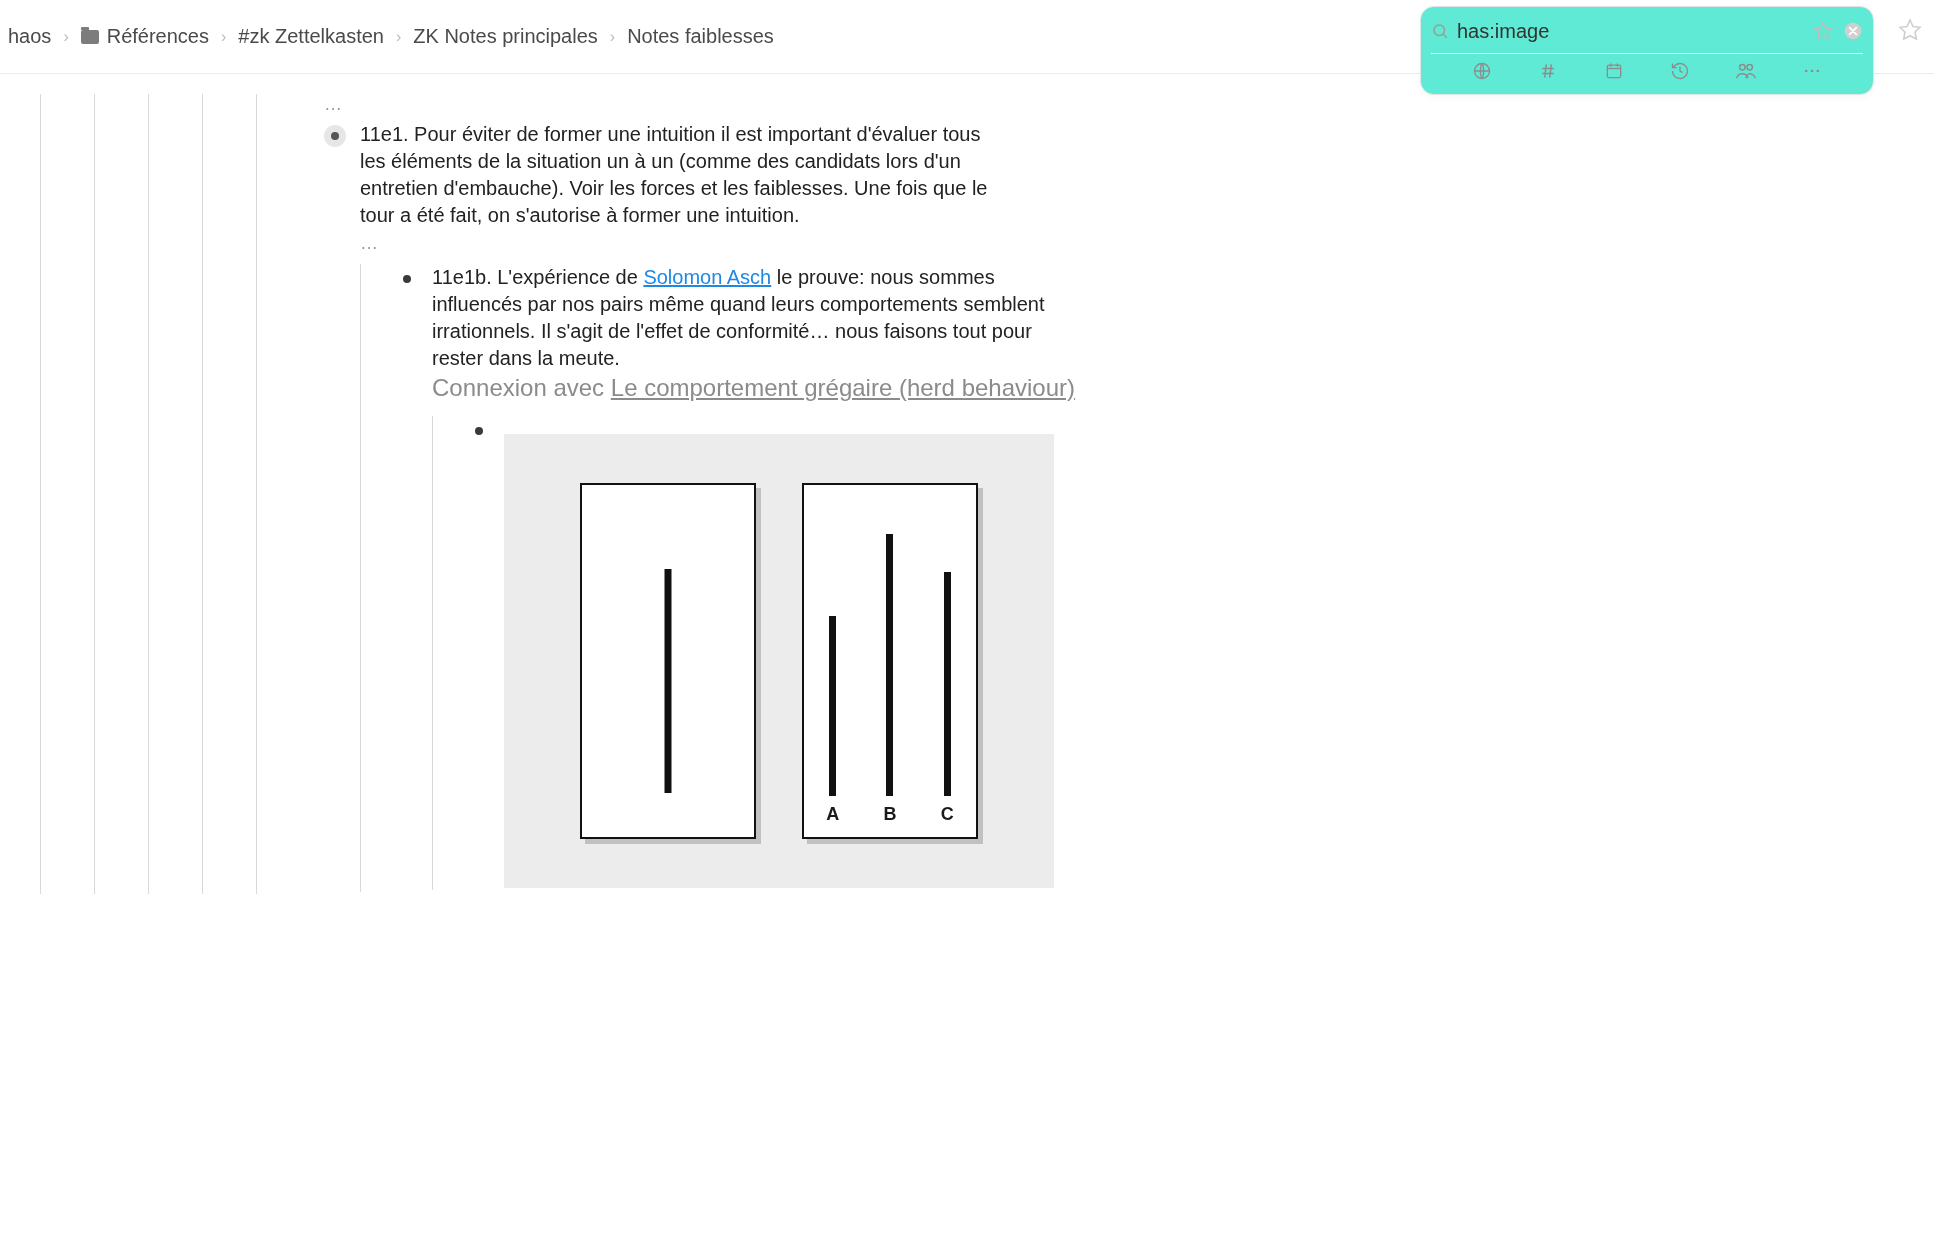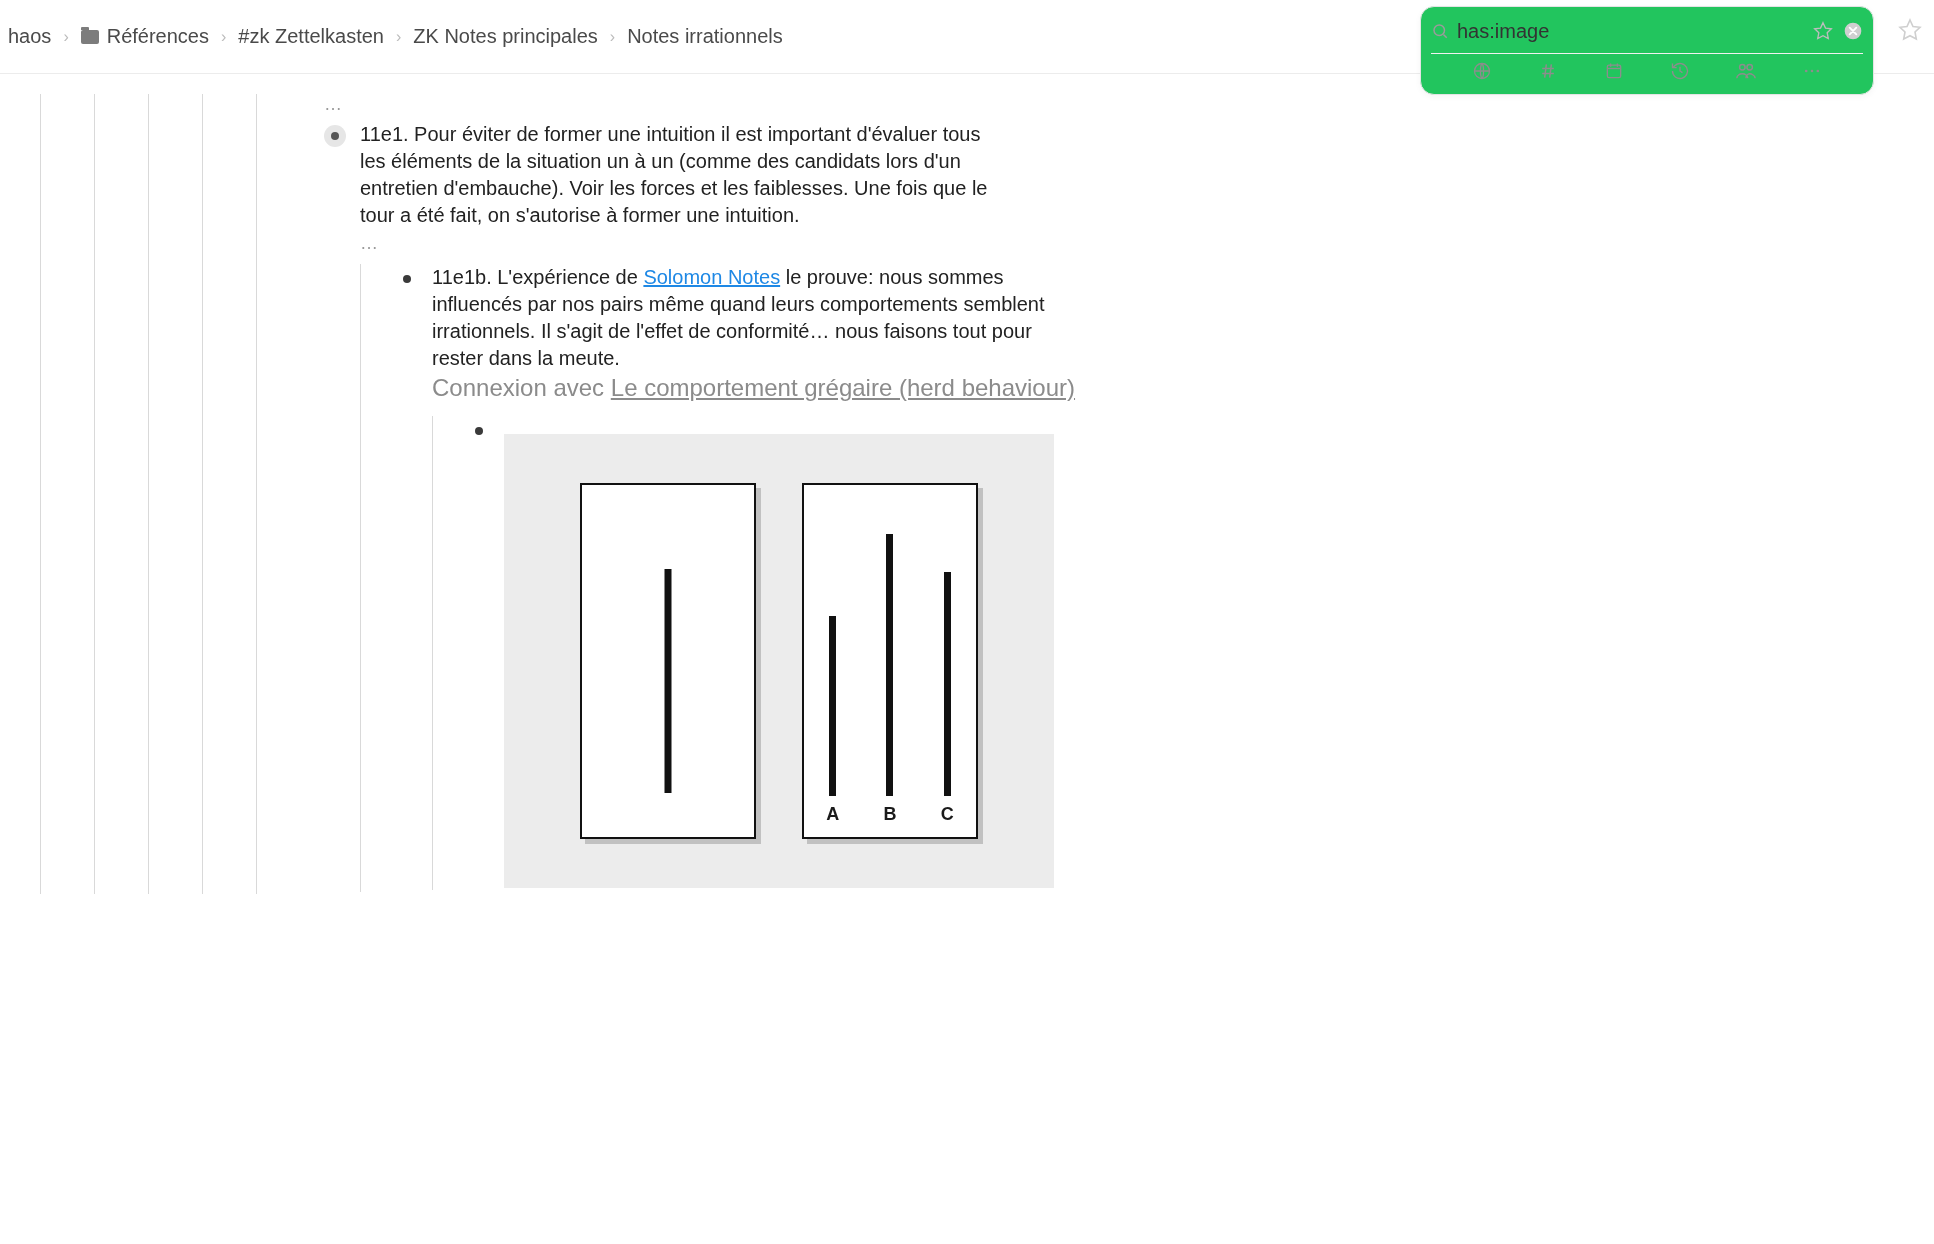--- a/index.html
+++ b/index.html
@@ -30,21 +30,21 @@
     .crumb { display: inline-flex; align-items: center; gap: 8px; cursor: pointer; }
     .chev { color: #bcbcbc; font-size: 16px; }
     .folder-ic { width: 18px; height: 14px; background: #7c7c7c; border-radius: 2px; display: inline-block; position: relative; }
     .folder-ic::before { content: ""; position: absolute; top: -3px; left: 0; width: 8px; height: 3px; background: #7c7c7c; border-radius: 1px 1px 0 0; }
 
     .search-wrap {
       position: absolute;
       right: 60px;
       top: 6px;
       width: 454px;
-      background: #22c55e;
+      background: #5eead4;
       border: 1px solid #e4e4e4;
       border-radius: 14px;
       box-shadow: 0 2px 6px rgba(0,0,0,0.04);
       padding: 6px 10px 2px 10px;
       z-index: 5;
     }
     .search-row1 { display: flex; align-items: center; gap: 8px; height: 36px; }
     .search-ic { color: #9b9b9b; display:flex; }
     .search-input {
       flex: 1;
@@ -153,21 +153,21 @@
     <span class="chev">›</span>
     <span class="crumb">
         <span>#zk Zettelkasten</span>
       </span>
     <span class="chev">›</span>
     <span class="crumb">
         <span>ZK Notes principales</span>
       </span>
     <span class="chev">›</span>
     <span class="crumb">
-        <span>Notes irrationnels</span>
+        <span>Notes faiblesses</span>
       </span>
   </div>
 
   <div class="search-wrap">
     <div class="search-row1">
       <span class="search-ic">
         <svg width="18" height="18" viewBox="0 0 24 24" fill="none" stroke="currentColor" stroke-width="2">
             <circle cx="11" cy="11" r="7"></circle>
             <line x1="21" y1="21" x2="16.65" y2="16.65"></line>
           </svg>
@@ -267,21 +267,21 @@
               <div class="guide" style="width:36px;"></div>
               <div style="flex:1;">
                 <div class="note-row">
                   <div class="bul-col">
                     <span class="bullet solid">
                         <span class="dot"></span>
                       </span>
                   </div>
                   <div>
                     <div class="note-text">
-                      <span>11e1b. L'expérience de </span><span class="link">Solomon Notes</span><span> le prouve: nous sommes influencés par nos pairs même quand leurs comportements semblent irrationnels. Il s'agit de l'effet de conformité… nous faisons tout pour rester dans la meute.</span>
+                      <span>11e1b. L'expérience de </span><span class="link">Solomon Asch</span><span> le prouve: nous sommes influencés par nos pairs même quand leurs comportements semblent irrationnels. Il s'agit de l'effet de conformité… nous faisons tout pour rester dans la meute.</span>
                     </div>
                     <div class="meta">
                       <span>Connexion avec </span><span class="u">Le comportement grégaire (herd behaviour)</span>
                     </div>
 
                     <div style="display:flex; margin-top:14px;">
                       <div class="guide" style="width:36px;"></div>
                       <div>
                         <div class="note-row">
                           <div class="bul-col">

